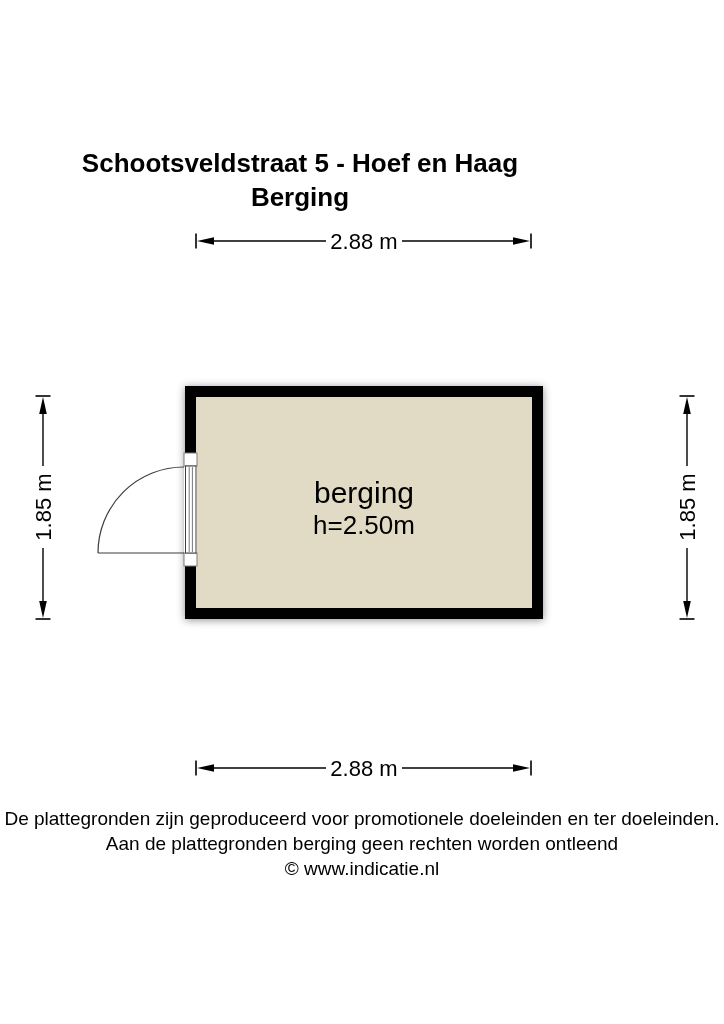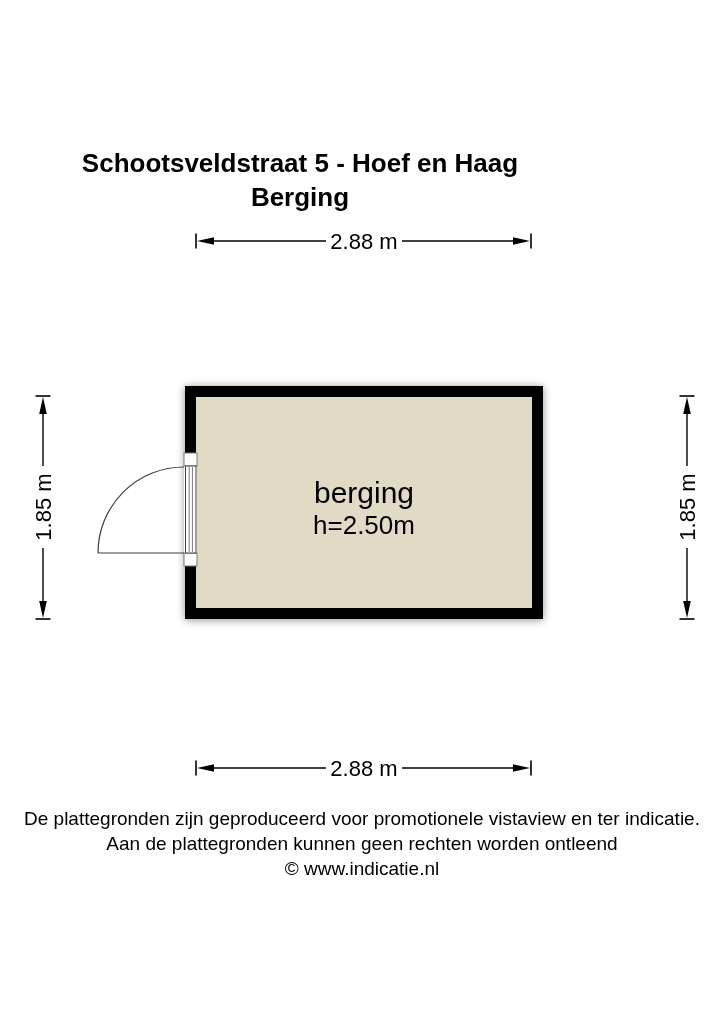--- a/index.html
+++ b/index.html
@@ -145,18 +145,18 @@
       <path class="door-stroke" d="M 98 553 A 86 86 0 0 1 184 467"></path>
       <line class="door-stroke" x1="98" y1="553" x2="184" y2="553"></line>
     </g>
 
     <text class="room-label" x="364" y="492" text-anchor="middle" dominant-baseline="central">berging</text>
     <text class="room-height-label" x="364" y="525" text-anchor="middle" dominant-baseline="central">h=2.50m</text>
 
   </svg>
 
   <div class="footer-block">
-    <div>De plattegronden zijn geproduceerd voor promotionele vistaview en ter indicatie.</div>
-    <div>Aan de plattegronden kunnen geen rechten worden ontleend</div>
+    <div>De plattegronden zijn geproduceerd voor promotionele doeleinden en ter doeleinden.</div>
+    <div>Aan de plattegronden berging geen rechten worden ontleend</div>
     <div>© www.indicatie.nl</div>
   </div>
 
 </div>
 
 </body></html>

